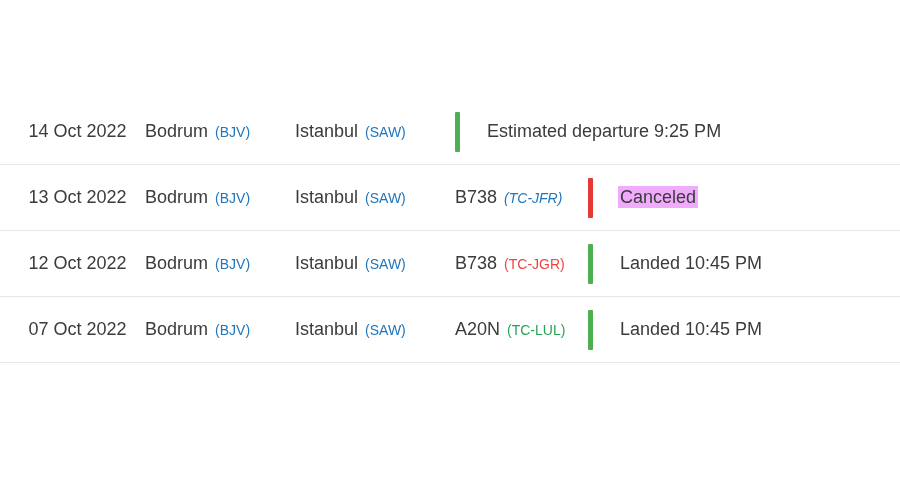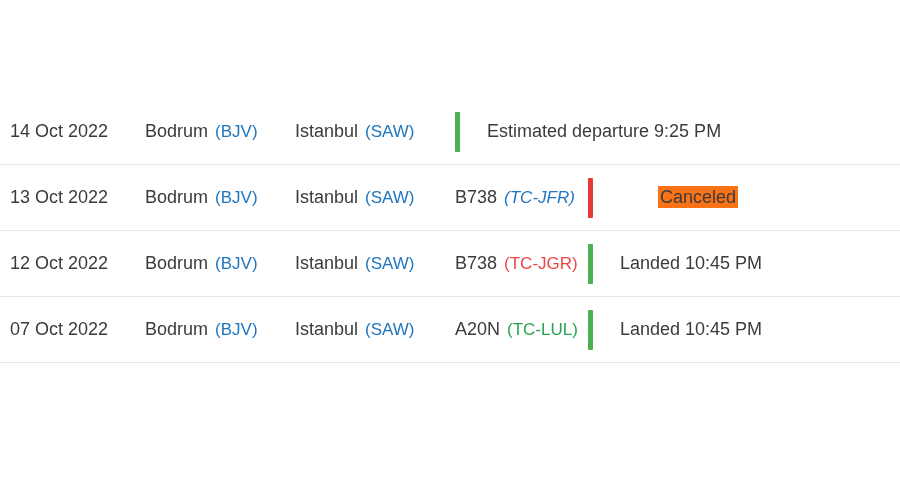--- a/index.html
+++ b/index.html
@@ -17,27 +17,27 @@
   .row {
     display: flex;
     align-items: center;
     height: 66px;
     border-bottom: 1px solid #e7e7e7;
     padding-left: 10px;
     color: #3b3b3b;
     font-size: 18px;
   }
   .col { flex: 0 0 auto; white-space: nowrap; }
-  .col.date     { width: 135px; }
+  .col.date     { width: 135px; text-align: center; }
   .col.origin   { width: 150px; }
   .col.dest     { width: 160px; }
   .col.aircraft { width: 133px; }
   .col.status   { margin-left: 25px; flex: 1 1 auto; }
   .code {
-    font-size: 17px;
+    font-size: 14px;
     text-decoration: none;
     cursor: pointer;
     margin-left: 2px;
   }
   .bar {
     flex: 0 0 auto;
     width: 5px;
     height: 40px;
     border-radius: 1px;
     display: inline-block;
@@ -74,21 +74,21 @@
     <span class="col dest">
       <span>Istanbul</span>
       <a class="code" style="color: rgb(33, 118, 189);">(SAW)</a>
     </span>
     <span class="col aircraft">
       <span>B738</span>
       <a class="code" style="color: rgb(33, 118, 189); font-style: italic;">(TC-JFR)</a>
     </span>
     <span class="bar" style="background: rgb(229, 57, 53);"></span>
     <span class="col status">
-      <span class="status-inner" style="background: #f97316; margin-left: 40px;">Canceled</span>
+      <span class="status-inner" style="background: #f0abfc;">Canceled</span>
     </span>
   </div>
 
   <div class="row">
     <span class="col date">12 Oct 2022</span>
     <span class="col origin">
       <span>Bodrum</span>
       <a class="code" style="color: rgb(33, 118, 189);">(BJV)</a>
     </span>
     <span class="col dest">

